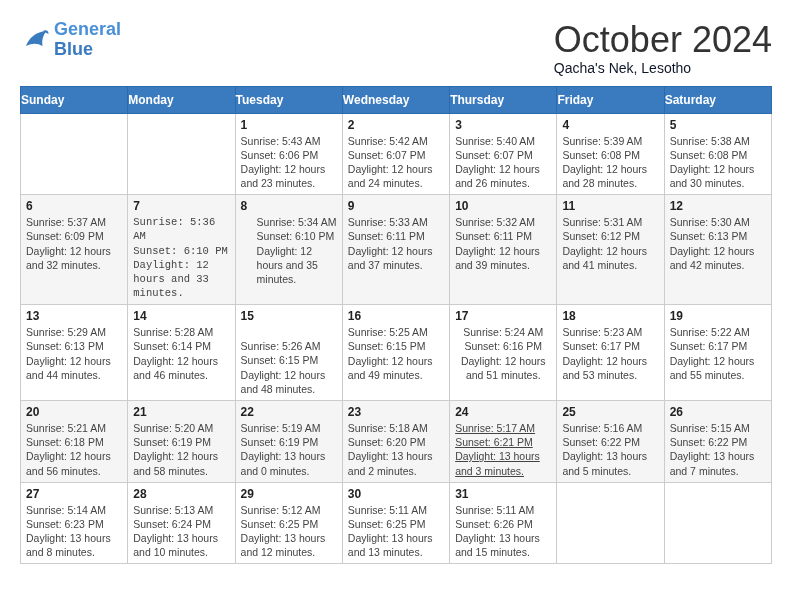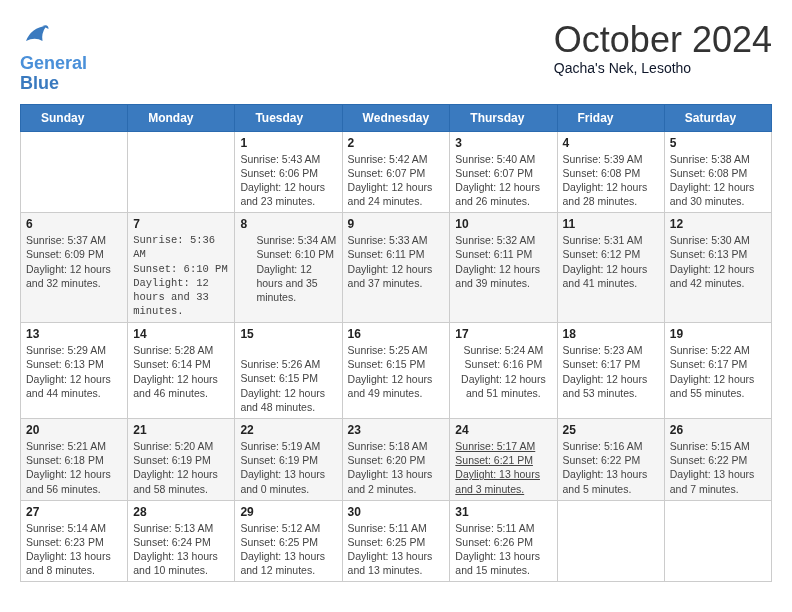--- a/index.html
+++ b/index.html
@@ -11,22 +11,22 @@
       padding: 20px;
     }
     .header {
       display: flex;
       justify-content: space-between;
       align-items: flex-start;
       margin-bottom: 10px;
     }
     .logo {
       display: flex;
+      align-items: center;
       gap: 4px;
-      flex-direction: column;
     }
     .logo-text {
       font-size: 18px;
       font-weight: bold;
       color: #333;
       line-height: 1.1;
     }
     .logo-text span {
       color: #4a90d9;
     }
@@ -47,21 +47,21 @@
       color: #0f172a;
     }
     .calendar {
       width: 100%;
       border-collapse: collapse;
       font-size: 11px;
     }
     .calendar thead tr th {
       background-color: #3a7abf;
       color: #fff;
-      padding: 6px 20px;
+      padding: 6px 0;
       text-align: left;
       font-size: 12px;
       font-weight: bold;
       border: 1px solid #2a6aaf;
     }
     .calendar tbody tr td {
       border: 1px solid #ccc;
       vertical-align: top;
       padding: 4px 5px;
       width: 107px;

